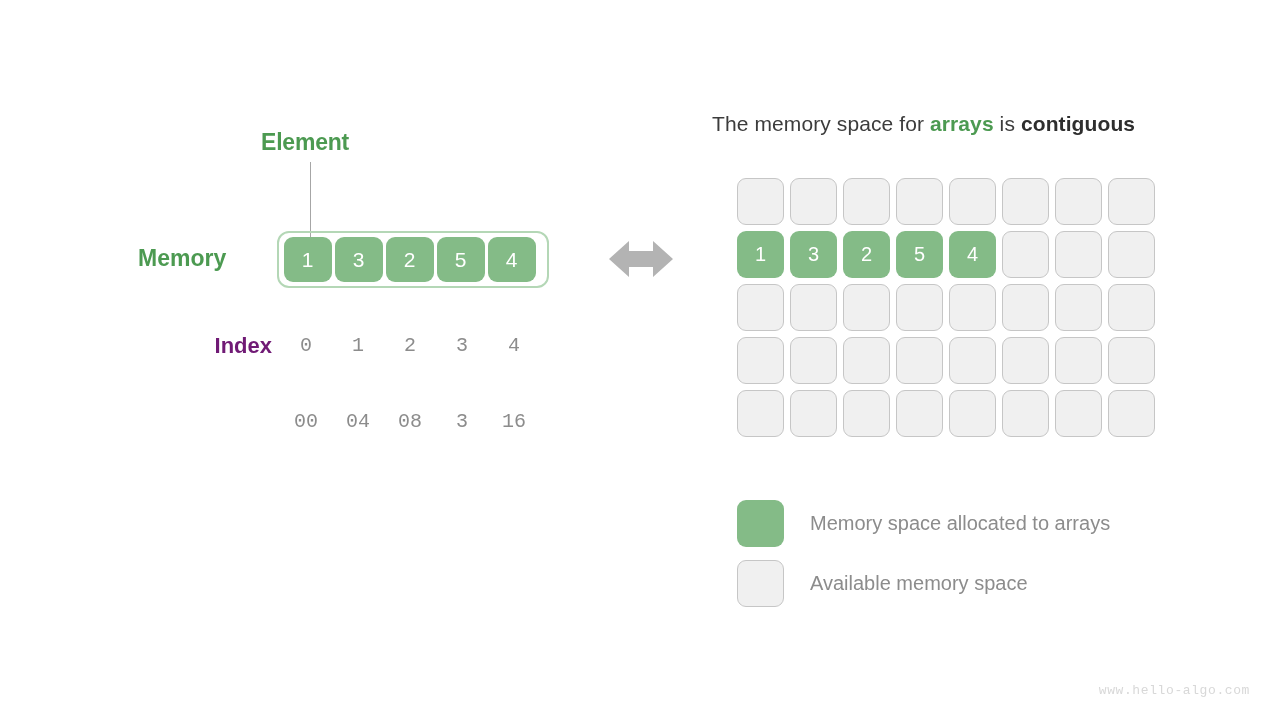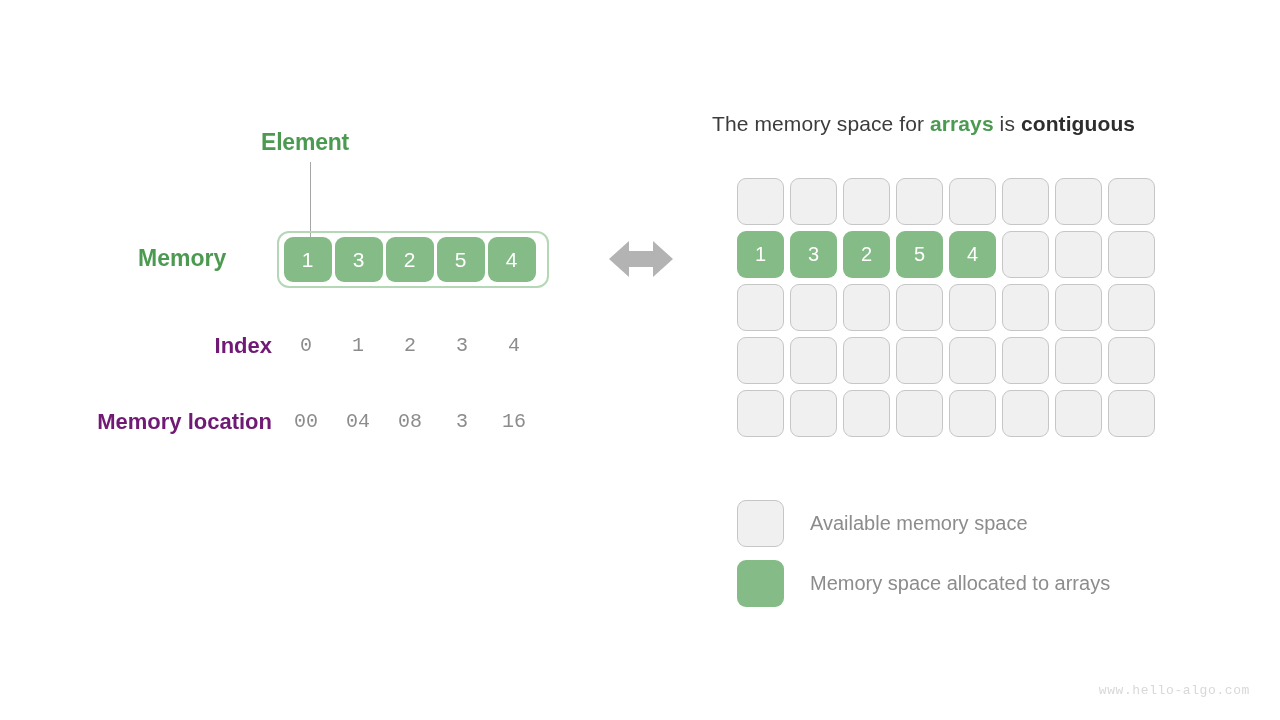--- a/index.html
+++ b/index.html
@@ -229,21 +229,20 @@
   <div class="row-label" id="index-label">Index</div>
 
   <div class="value-row" id="index-row">
     <div class="cellv">0</div>
     <div class="cellv">1</div>
     <div class="cellv">2</div>
     <div class="cellv">3</div>
     <div class="cellv">4</div>
   </div>
 
-  <div class="row-label" id="memloc-label">Memory location</div>
 
   <div class="value-row" id="memloc-row">
     <div class="cellv">00</div>
     <div class="cellv">04</div>
     <div class="cellv">08</div>
     <div class="cellv">3</div>
     <div class="cellv">16</div>
   </div>
 </div>
 
@@ -295,23 +294,23 @@
       <div class="mem-cell"></div>
       <div class="mem-cell"></div>
       <div class="mem-cell"></div>
       <div class="mem-cell"></div>
       <div class="mem-cell"></div>
       <div class="mem-cell"></div>
     </div>
 
   <div id="legend">
     <div class="legend-row">
+      <div class="legend-swatch used"></div>
+      <div class="legend-text">Memory space allocated to arrays</div>
+    </div>
+    <div class="legend-row">
       <div class="legend-swatch free"></div>
       <div class="legend-text">Available memory space</div>
     </div>
-    <div class="legend-row">
-      <div class="legend-swatch used"></div>
-      <div class="legend-text">Memory space allocated to arrays</div>
-    </div>
   </div>
 </div>
 
 <div id="watermark">www.hello-algo.com</div>
 
 </body></html>

